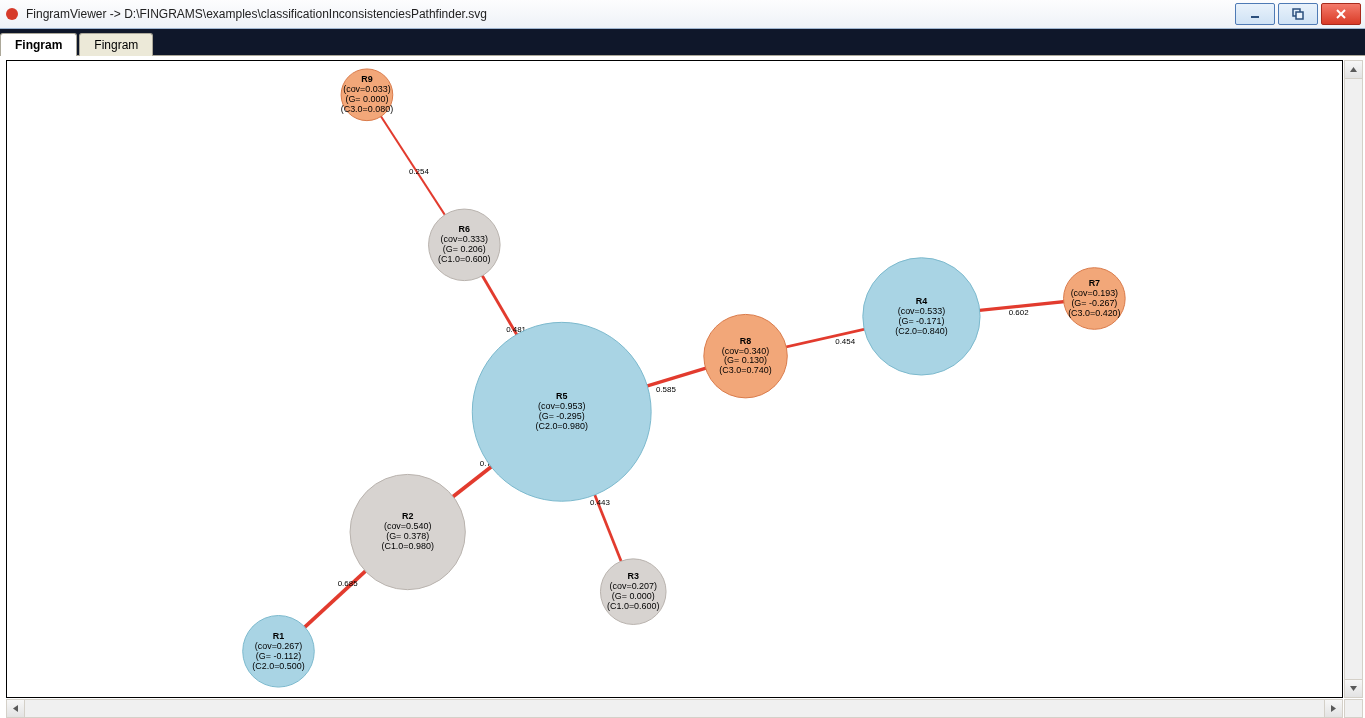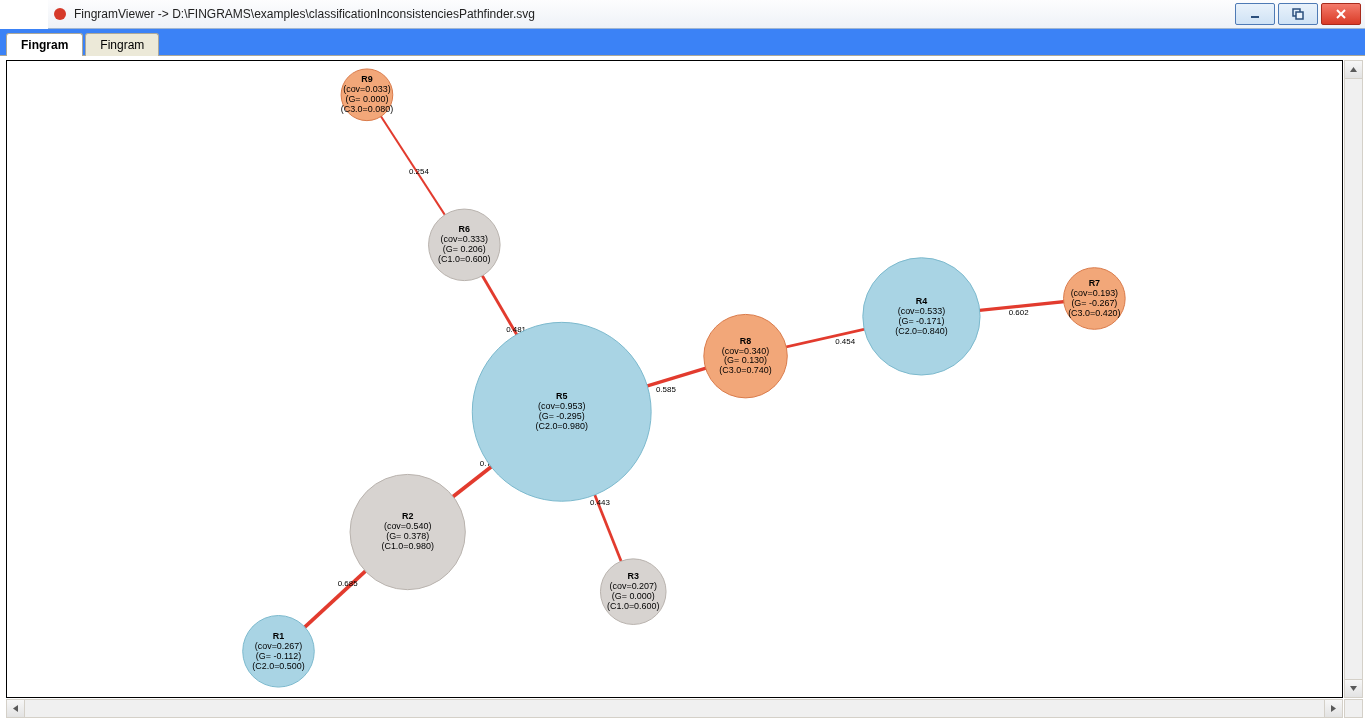--- a/index.html
+++ b/index.html
@@ -1,26 +1,26 @@
 <!DOCTYPE html>
 <html><head>
 <meta charset="utf-8">
 <style>
   html,body{margin:0;padding:0;width:1365px;height:718px;font-family:Tahoma,Arial,sans-serif;font-size:11px;overflow:hidden;background:#fff;}
   
-  .titlebar{height:28px;background:linear-gradient(#fdfdfe,#eef2f7);border-bottom:1px solid #9fb6d1;display:flex;align-items:center;padding:0 4px;position:relative;margin-left:48px;}
+  .titlebar{height:28px;background:linear-gradient(#fdfdfe,#eef2f7);border-bottom:1px solid #9fb6d1;display:flex;align-items:center;padding:0 4px;position:relative;}
   .titlebar .app-icon{width:16px;height:16px;border-radius:2px;margin-right:6px;display:inline-block;}
   .titlebar .app-icon svg{display:block;}
   .titlebar .title{font-size:12px;color:#222;flex:1;white-space:nowrap;overflow:hidden;}
   .win-btns{display:flex;gap:3px;}
   .win-btn{width:38px;height:20px;border:1px solid #4e7ab5;border-radius:2px;display:flex;align-items:center;justify-content:center;background:linear-gradient(#e9f2fb,#cfe2f5);}
   .win-btn.close{background:linear-gradient(#f47a6a,#d93b27);border-color:#a82a1c;color:#fff;}
   .win-btn svg{display:block;}
   
-  .tabstrip{height:26px;background:#3b82f6;border-bottom:1px solid #aca899;display:flex;align-items:flex-end;padding-left:6px;}
+  .tabstrip{height:26px;background:#0f172a;border-bottom:1px solid #aca899;display:flex;align-items:flex-end;padding-left:0;}
   .tab{padding:4px 14px;border:1px solid #aca899;border-bottom:none;background:#ece9d8;font-size:12px;margin-right:2px;position:relative;top:1px;border-radius:3px 3px 0 0;}
   .tab.active{background:#fff;font-weight:bold;z-index:2;}
   
   .content{position:relative;width:1365px;height:calc(718px - 28px - 26px);background:#fff;}
   .canvas-wrap{position:absolute;left:6px;top:4px;right:22px;bottom:22px;border:1px solid #000;background:#fff;overflow:hidden;}
   
   .vscroll{position:absolute;right:2px;top:4px;bottom:22px;width:17px;background:#f0f0f0;border:1px solid #d4d0c8;}
   .vscroll .arrow{height:17px;background:linear-gradient(#f7f7f7,#e3e3e3);border-bottom:1px solid #d4d0c8;display:flex;align-items:center;justify-content:center;}
   .vscroll .arrow.bottom{border-top:1px solid #d4d0c8;border-bottom:none;position:absolute;bottom:0;left:0;right:0;}
   .hscroll{position:absolute;left:6px;right:22px;bottom:2px;height:17px;background:#f0f0f0;border:1px solid #d4d0c8;}

